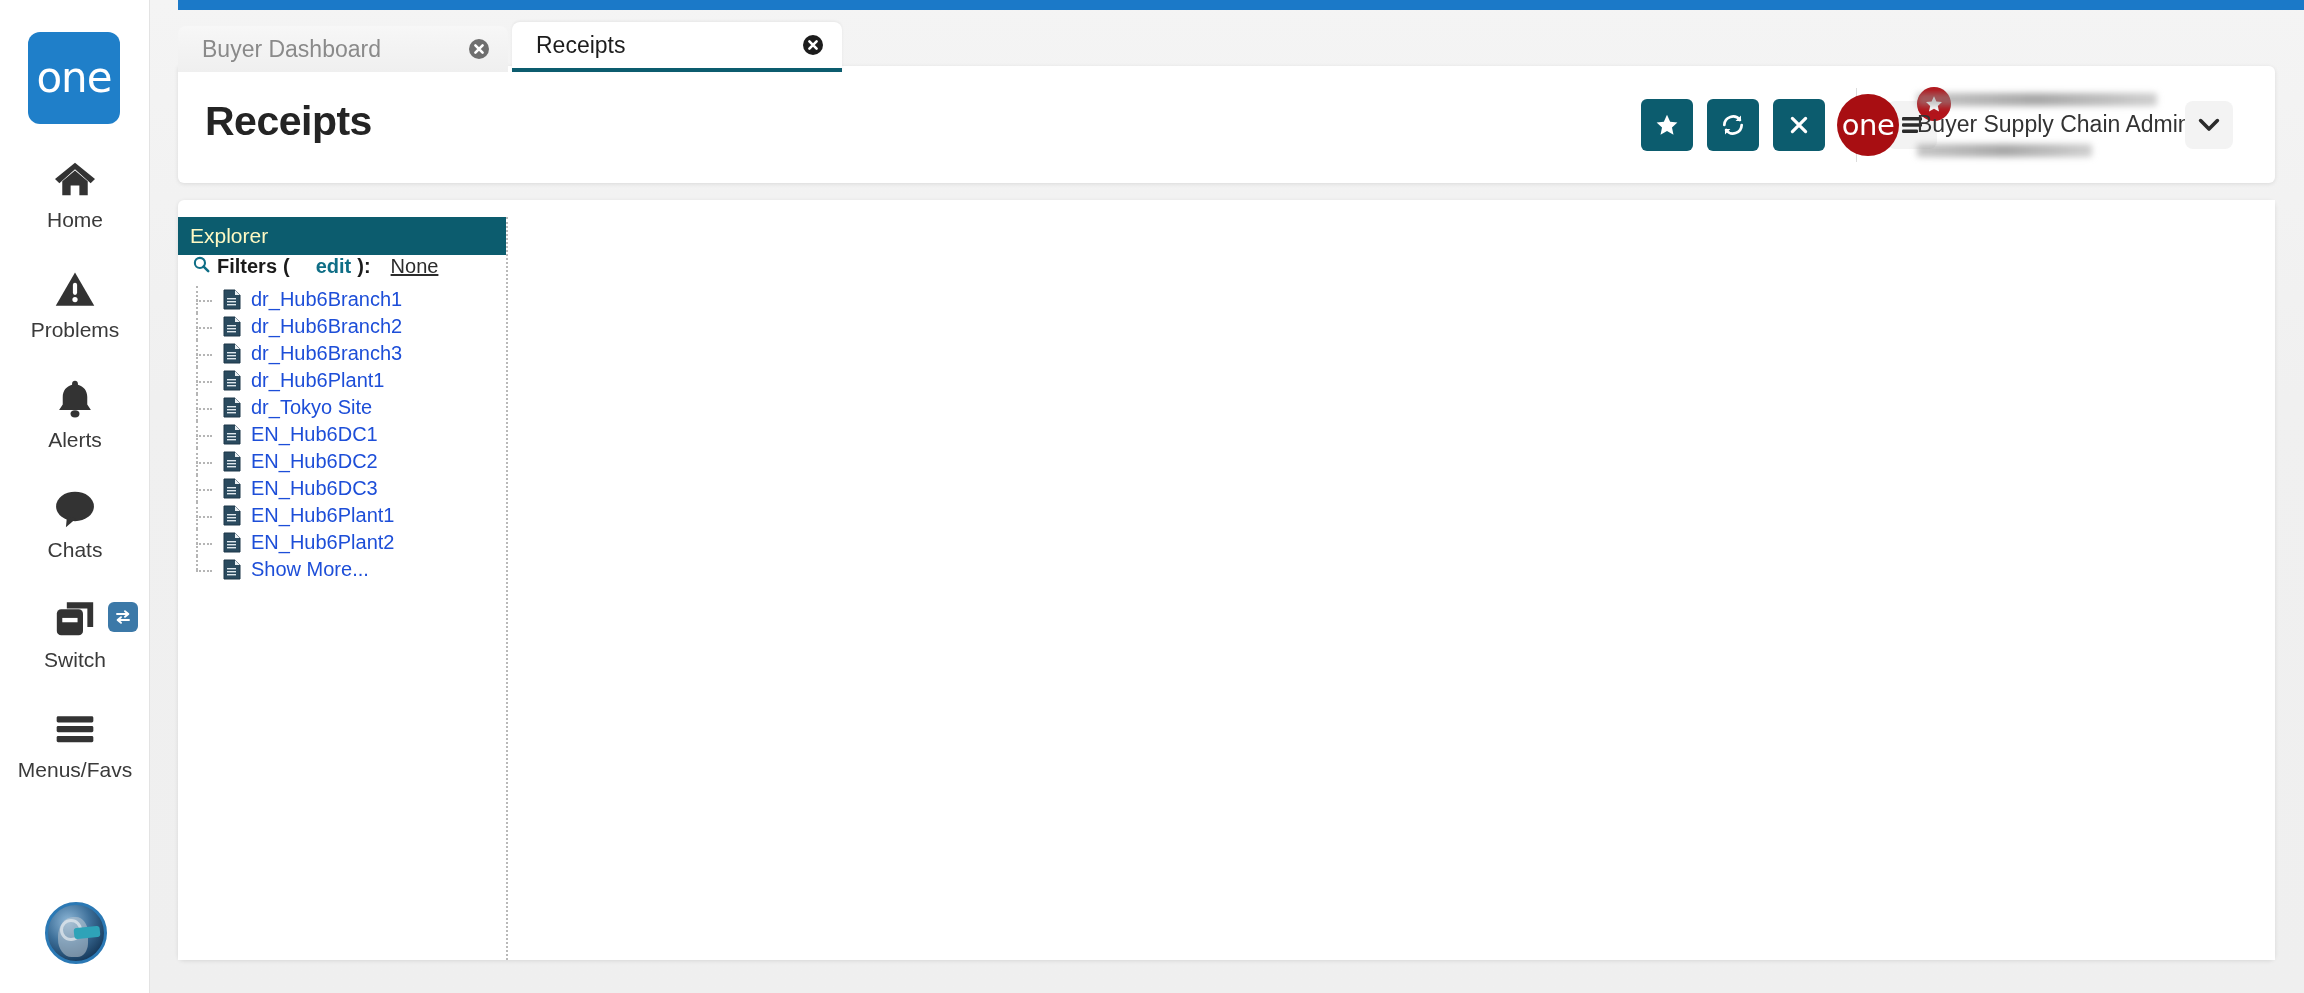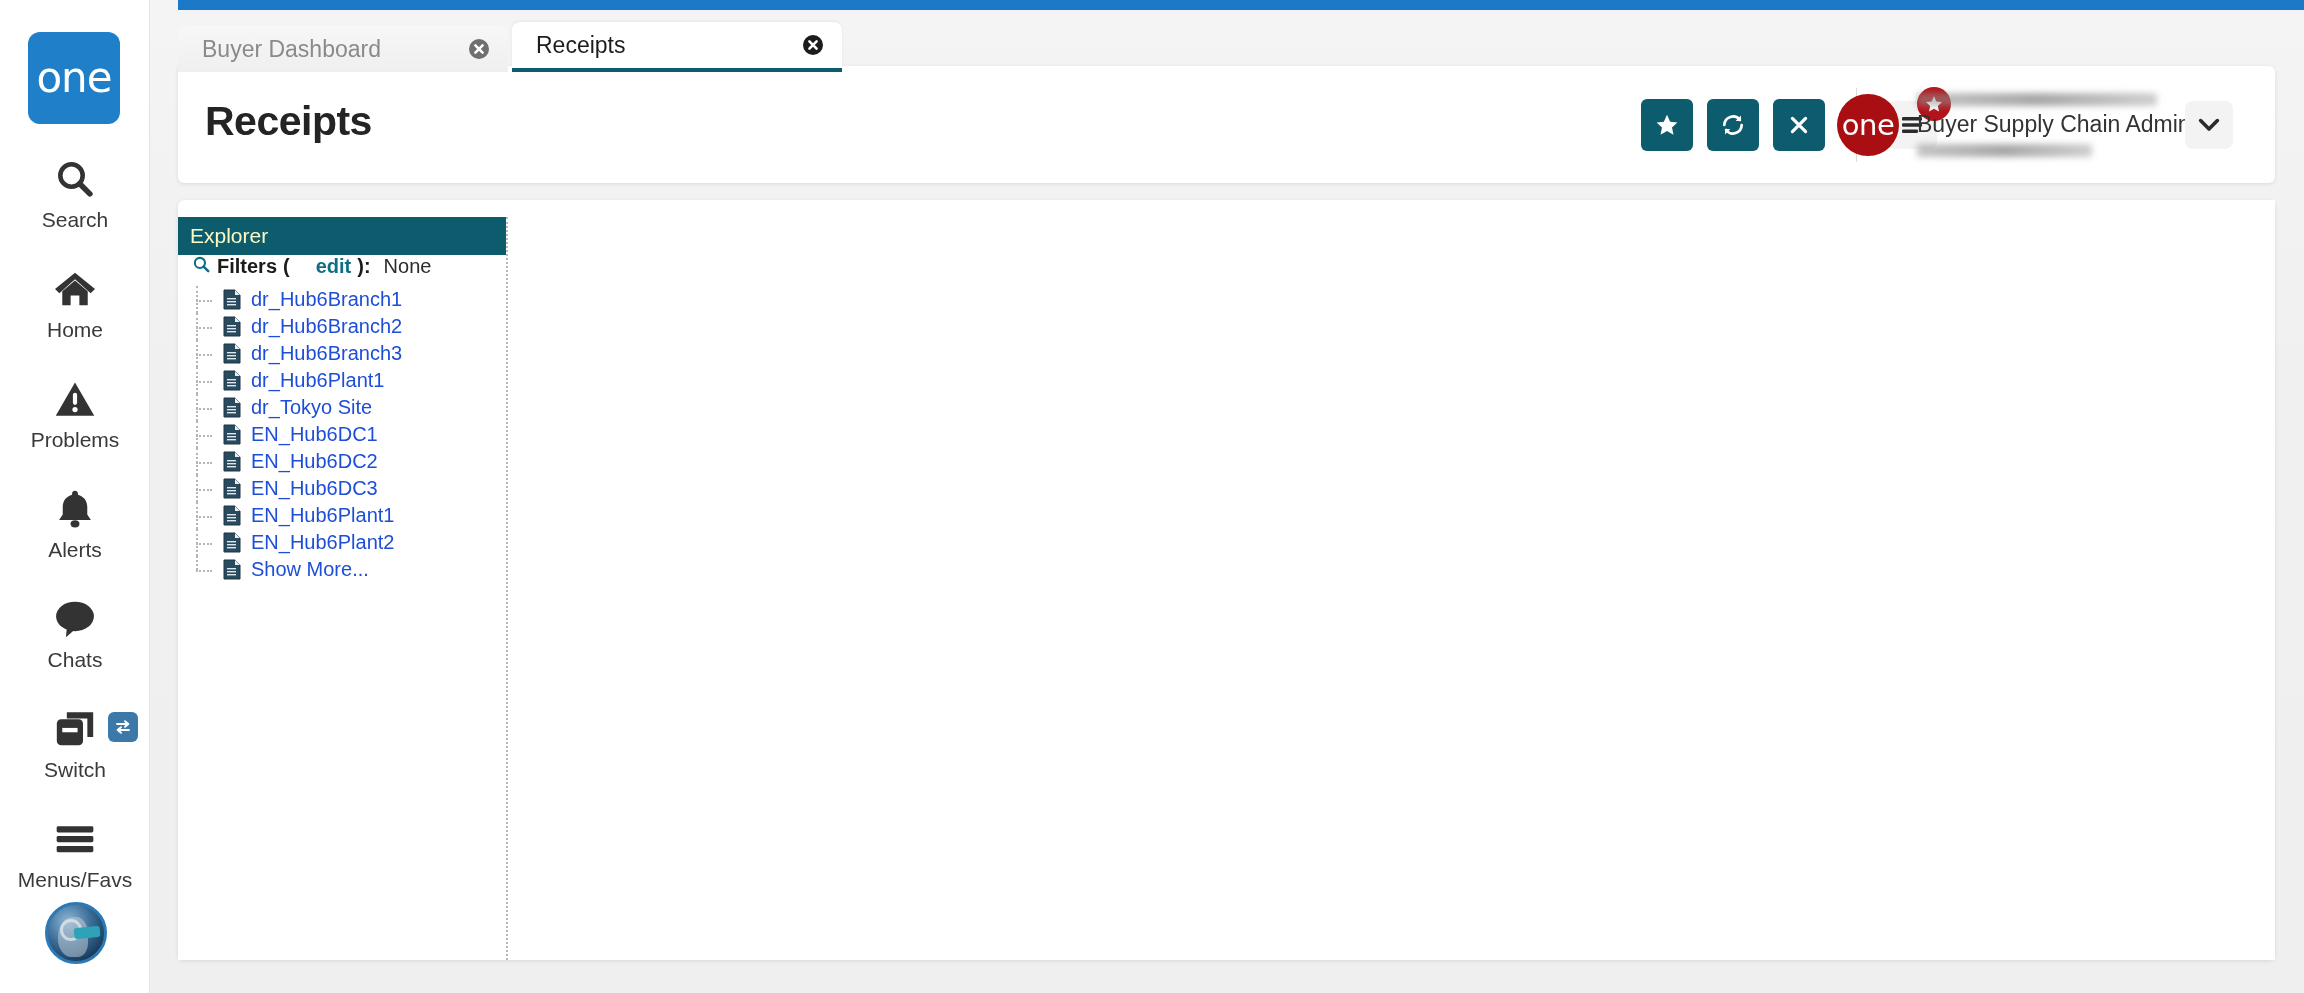--- a/index.html
+++ b/index.html
@@ -342,22 +342,23 @@
   }
   .filters-paren {
     font-size: 20px;
     font-weight: bold;
     color: #1b1b1b;
     font-family: "Liberation Sans", sans-serif;
   }
   .filters-value {
     font-size: 20px;
     color: #2c2c2c;
-    margin-left: 7px;
-    font-family: "Liberation Sans", sans-serif;
+    margin-left: 14px;
+    font-family: "Liberation Sans", sans-serif;
+    text-decoration: underline;
   }
 
   .tree { padding-left: 18px; padding-top: 2px; position: relative; }
   .tree-node {
     display: flex;
     align-items: center;
     height: 27px;
     cursor: pointer;
     position: relative;
     padding-left: 26px;
@@ -407,29 +408,20 @@
   <div class="blue-bar"></div>
 
   <div class="rail">
 
     <div class="rail-logo">
       <span class="one-word">one</span>
     </div>
 
     <div class="rail-items">
 
-      <div class="rail-item">
-        <span class="rail-icon">
-          <svg width="42" height="42" viewBox="0 0 24 24">
-            <circle cx="10" cy="10" r="6.4" fill="none" stroke="#333" stroke-width="2.6"></circle>
-            <line x1="14.7" y1="14.7" x2="20.5" y2="20.5" stroke="#333" stroke-width="3.2" stroke-linecap="round"></line>
-          </svg>
-        </span>
-        <span class="rail-label">Search</span>
-      </div>
 
       <div class="rail-item">
         <span class="rail-icon">
           <svg width="44" height="40" viewBox="0 0 24 22">
             <path d="M12 2 L23 11 L20.6 13.4 L12 5.6 L3.4 13.4 L1 11 Z" fill="#333"></path>
             <path d="M5 12.2 L12 6.3 L19 12.2 V20 H14.4 V14.6 H9.6 V20 H5 Z" fill="#333"></path>
           </svg>
         </span>
         <span class="rail-label">Home</span>
       </div>

